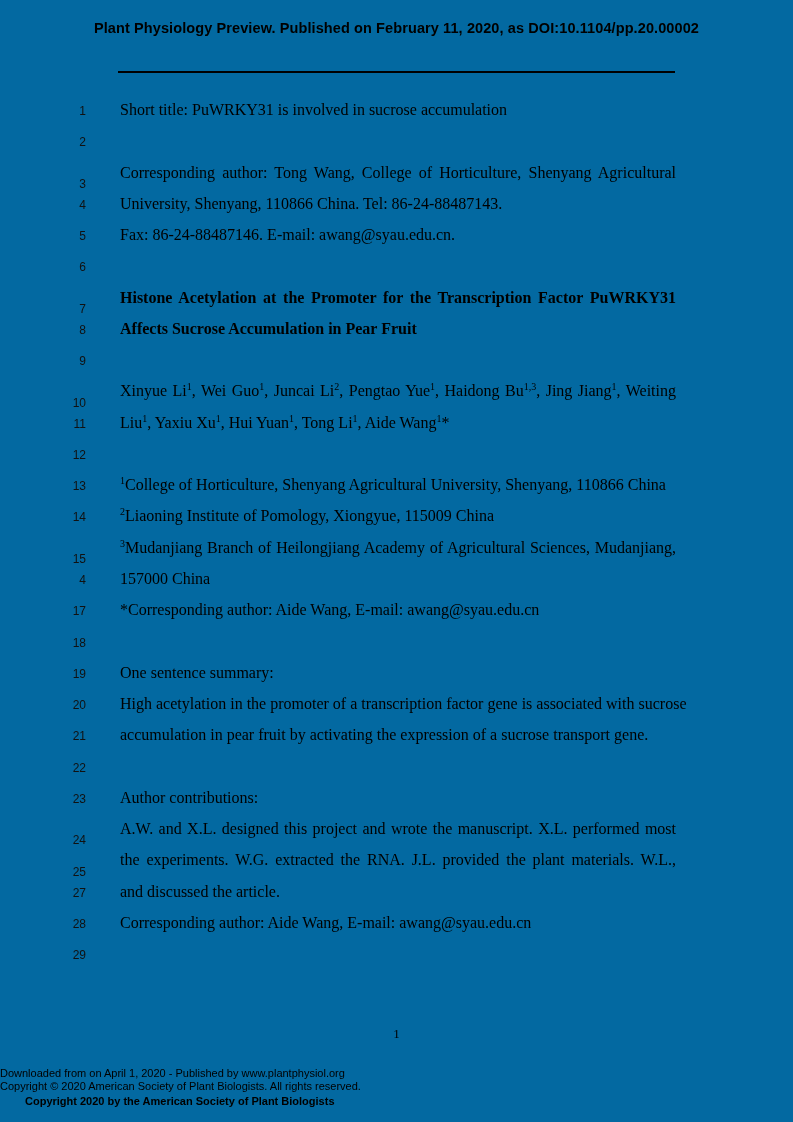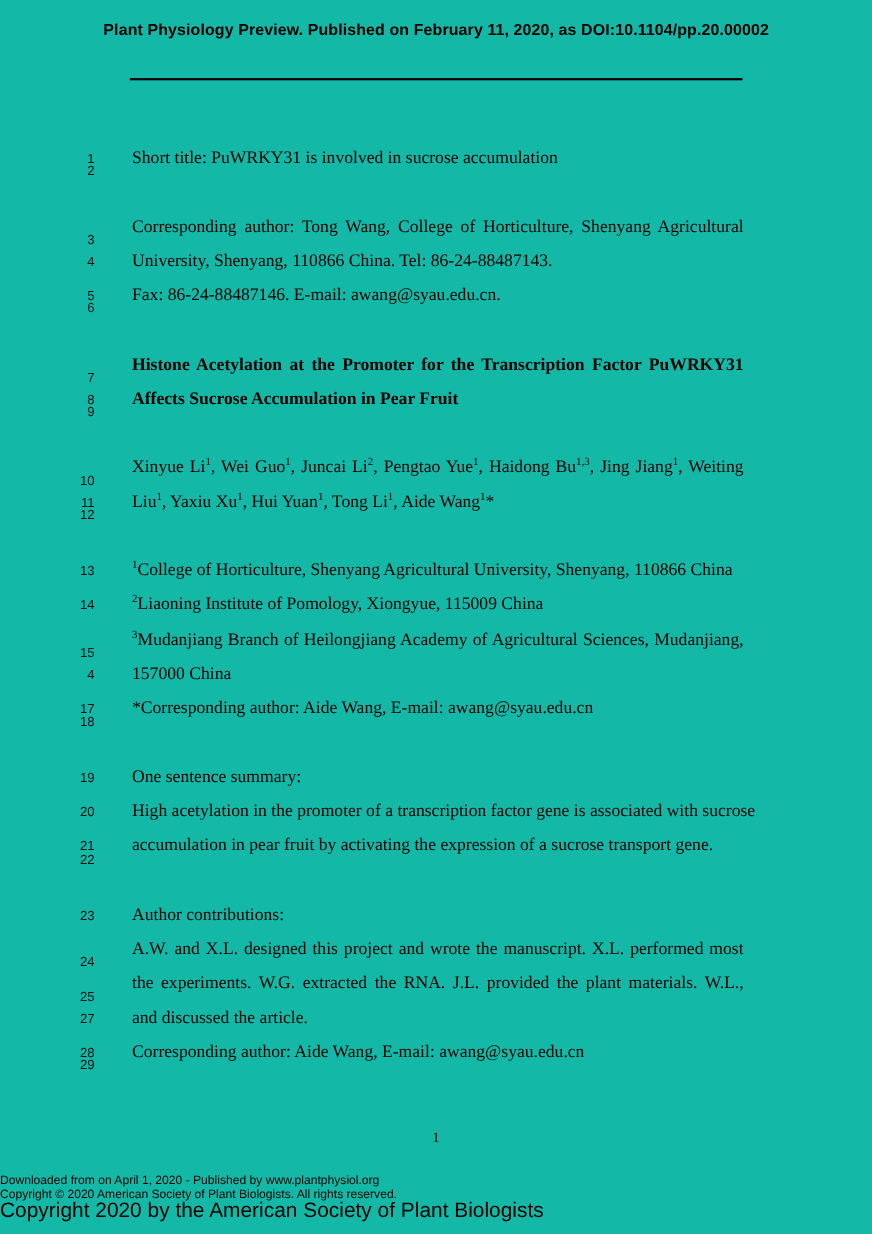--- a/index.html
+++ b/index.html
@@ -4,21 +4,21 @@
 <style>
   html, body {
     margin: 0;
     padding: 0;
     background: #ffffff;
   }
   .page {
     position: relative;
     width: 793px;
     height: 1122px;
-    background: #14b8a6;
+    background: #0369a1;
     color: #000000;
     font-family: "Liberation Serif", serif;
     overflow: hidden;
     margin: 0 auto;
   }
   .running-header {
     position: absolute;
     top: 20px;
     left: 0;
     width: 100%;
@@ -57,21 +57,20 @@
     color: #111111;
     vertical-align: baseline;
   }
   .line-text {
     display: inline-block;
     vertical-align: baseline;
     margin-left: 34px;
     width: 556px;
     font-size: 16px;
     white-space: nowrap;
-    margin-top: 34px;
   }
   .line-row.bold .line-text { font-weight: bold; }
   .line-row.justify .line-text {
     white-space: normal;
     text-align: justify;
     text-align-last: justify;
     overflow: hidden;
     max-height: 31.28px;
   }
   .line-text sup {
@@ -95,23 +94,24 @@
     left: 0;
     width: 100%;
     text-align: left;
     font-family: "Liberation Sans", sans-serif;
   }
   .footer-line-small {
     font-size: 11px;
     line-height: 13px;
   }
   .footer-line-bold {
-    font-size: 19px;
+    font-size: 11px;
     line-height: 16px;
-    font-weight: normal;
+    font-weight: bold;
+    margin-left: 25px;
   }
 </style>
 </head>
 <body>
 
 <div class="page">
 
   <div class="running-header">Plant Physiology Preview. Published on February 11, 2020, as DOI:10.1104/pp.20.00002</div>
 
   <div class="header-rule"></div>

